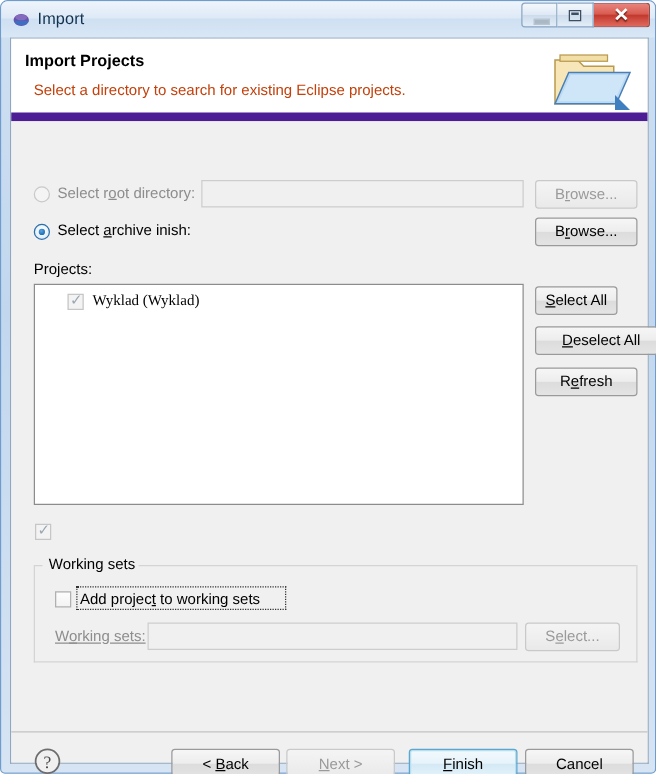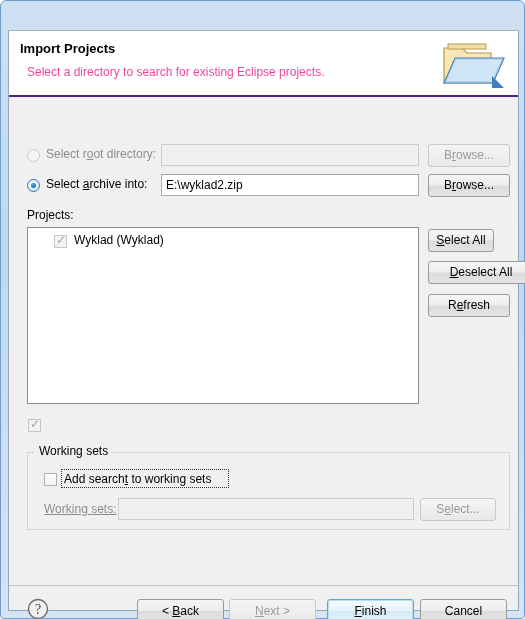--- a/index.html
+++ b/index.html
@@ -97,35 +97,35 @@
     box-sizing: border-box;
     background: #f0f0f0;
     border: 1px solid #8fa8bf;
     border-top-color: #9db4c9;
   }
   .header {
     position: absolute;
     left: 0; top: 0;
     width: 100%; height: 66px;
     background: #ffffff;
-    border-bottom: 2px solid #4c1d95;
+    border-bottom: 7px solid #4c1d95;
     box-sizing: border-box;
   }
   .header-title {
     position: absolute;
     left: 11px; top: 10px;
     font-size: 13px;
     font-weight: bold;
     color: #000;
   }
   .header-sub {
     position: absolute;
     left: 18px; top: 34px;
     font-size: 12px;
-    color: #ec4899;
+    color: #c2410c;
   }
   .header-icon {
     position: absolute;
     right: 10px; top: 5px;
     width: 72px; height: 58px;
   }
   
   .body {
     position: absolute;
     left: 0; top: 66px;
@@ -246,20 +246,39 @@
     position: absolute;
     height: 1px;
     background: #c2c2c2;
   }
 </style>
 </head>
 <body>
 
 <div class="window">
 
+  <div class="titlebar">
+    <svg class="title-icon" viewBox="0 0 16 16">
+      <ellipse cx="8" cy="8" rx="7" ry="5.4" fill="#6b4fa8"></ellipse>
+      <path d="M1.4 8.6 A7 5.4 0 0 0 15 8.6 Z" fill="#3b6fc4"></path>
+      <ellipse cx="8" cy="5.6" rx="5.4" ry="2.6" fill="#8d74c4" opacity=".75"></ellipse>
+    </svg>
+    <div class="title-text">Import</div>
+    <div class="winbtns">
+      <div class="wb first">
+        <span class="glyph-min"></span>
+      </div>
+      <div class="wb">
+        <span class="glyph-max"></span>
+      </div>
+      <div class="wb close">
+        <span class="glyph-close">✕</span>
+      </div>
+    </div>
+  </div>
 
   <div class="card">
 
     <div class="header">
       <div class="header-title">Import Projects</div>
       <div class="header-sub">Select a directory to search for existing Eclipse projects.</div>
       <svg class="header-icon" viewBox="0 0 72 58">
         <path d="M8 47 L8 12 L26 12 L31 17 L55 17 L55 47 Z" fill="#f7e7b8" stroke="#b99a4e" stroke-width="1.2"></path>
         <rect x="12" y="8" width="38" height="5" fill="#f2dfa8" stroke="#b99a4e" stroke-width="1"></rect>
         <path d="M8 47 L19 22 L68 22 L57 47 Z" fill="#bcd9f2" stroke="#4a7fb5" stroke-width="1.2"></path>
@@ -269,49 +288,48 @@
     </div>
 
     <div class="body">
 
       <span class="radio dis" style="left:18px; top:52px;"></span>
       <span class="lbl dis" style="position:absolute; left:37px; top:50px;"><span>Select r</span><u class="mn">o</u><span>ot directory:</span></span>
       <div class="textbox dis" style="left:152px; top:47px; width:258px; height:22px;"></div>
       <div class="btn dis" style="left:419px; top:47px; width:82px; height:23px;"><span>B</span><u class="mn">r</u><span>owse...</span></div>
 
       <span class="radio on" style="left:18px; top:82px;"></span>
-      <span class="lbl" style="position:absolute; left:37px; top:80px;"><span>Select </span><u class="mn">a</u><span>rchive into:</span></span>
-      <div class="textbox" style="left:152px; top:77px; width:258px; height:22px;">E:\wyklad2.zip</div>
+      <span class="lbl" style="position:absolute; left:37px; top:80px;"><span>Select </span><u class="mn">a</u><span>rchive inish:</span></span>
       <div class="btn" style="left:419px; top:77px; width:82px; height:23px;"><span>B</span><u class="mn">r</u><span>owse...</span></div>
 
       <span class="lbl" style="position:absolute; left:18px; top:111px;text-align:right;">Projects:</span>
 
       <div class="listbox" style="left:18px; top:130px; width:392px; height:177px;">
         <span class="chk dis" style="left:26px; top:7px;">
             <span class="tick">✓</span>
           </span>
-        <span class="list-item" style="left:46px; top:5px;">Wyklad (Wyklad)</span>
+        <span class="list-item" style="left:46px; top:5px;font-family:Liberation Serif, serif;">Wyklad (Wyklad)</span>
       </div>
 
       <div class="btn" style="left:419px; top:132px; width:66px; height:23px;"><span></span><u class="mn">S</u><span>elect All</span></div>
       <div class="btn" style="left:419px; top:164px; width:106px; height:23px;"><span></span><u class="mn">D</u><span>eselect All</span></div>
       <div class="btn" style="left:419px; top:197px; width:82px; height:23px;"><span>R</span><u class="mn">e</u><span>fresh</span></div>
 
       <span class="chk dis" style="left:19px; top:322px;">
           <span class="tick">✓</span>
         </span>
 
       <div class="group" style="left:18px; top:355px; width:483px; height:78px;">
         <span class="gtop-l" style="left:0; width:6px;"></span>
         <span class="gtop-r" style="left:76px; right:0;"></span>
         <span class="group-title">Working sets</span>
 
         <span class="chk" style="position:absolute; left:16px; top:21px;"></span>
         <span class="focusbox" style="left:33px; top:17px; width:168px; height:19px;"></span>
-        <span class="lbl" style="position:absolute; left:36px; top:20px;"><span>Add search</span><u class="mn">t</u><span> to working sets</span></span>
+        <span class="lbl" style="position:absolute; left:36px; top:20px;"><span>Add projec</span><u class="mn">t</u><span> to working sets</span></span>
 
         <span class="lbl dis" style="position:absolute; left:16px; top:50px;text-decoration:underline;"><span>W</span><u class="mn">o</u><span>rking sets:</span></span>
         <div class="combo" style="left:90px; top:46px; width:296px; height:22px;"></div>
         <div class="btn dis" style="left:392px; top:46px; width:76px; height:23px; line-height:21px;"><span>S</span><u class="mn">e</u><span>lect...</span></div>
       </div>
 
       <span class="sep" style="left:0; top:488px; width:100%;"></span>
 
       <svg style="position:absolute; left:18px; top:501px; width:22px; height:22px;" viewBox="0 0 22 22">
         <circle cx="11" cy="11" r="9.5" fill="#f0f0f0" stroke="#6d6d6d" stroke-width="1.4"></circle>

